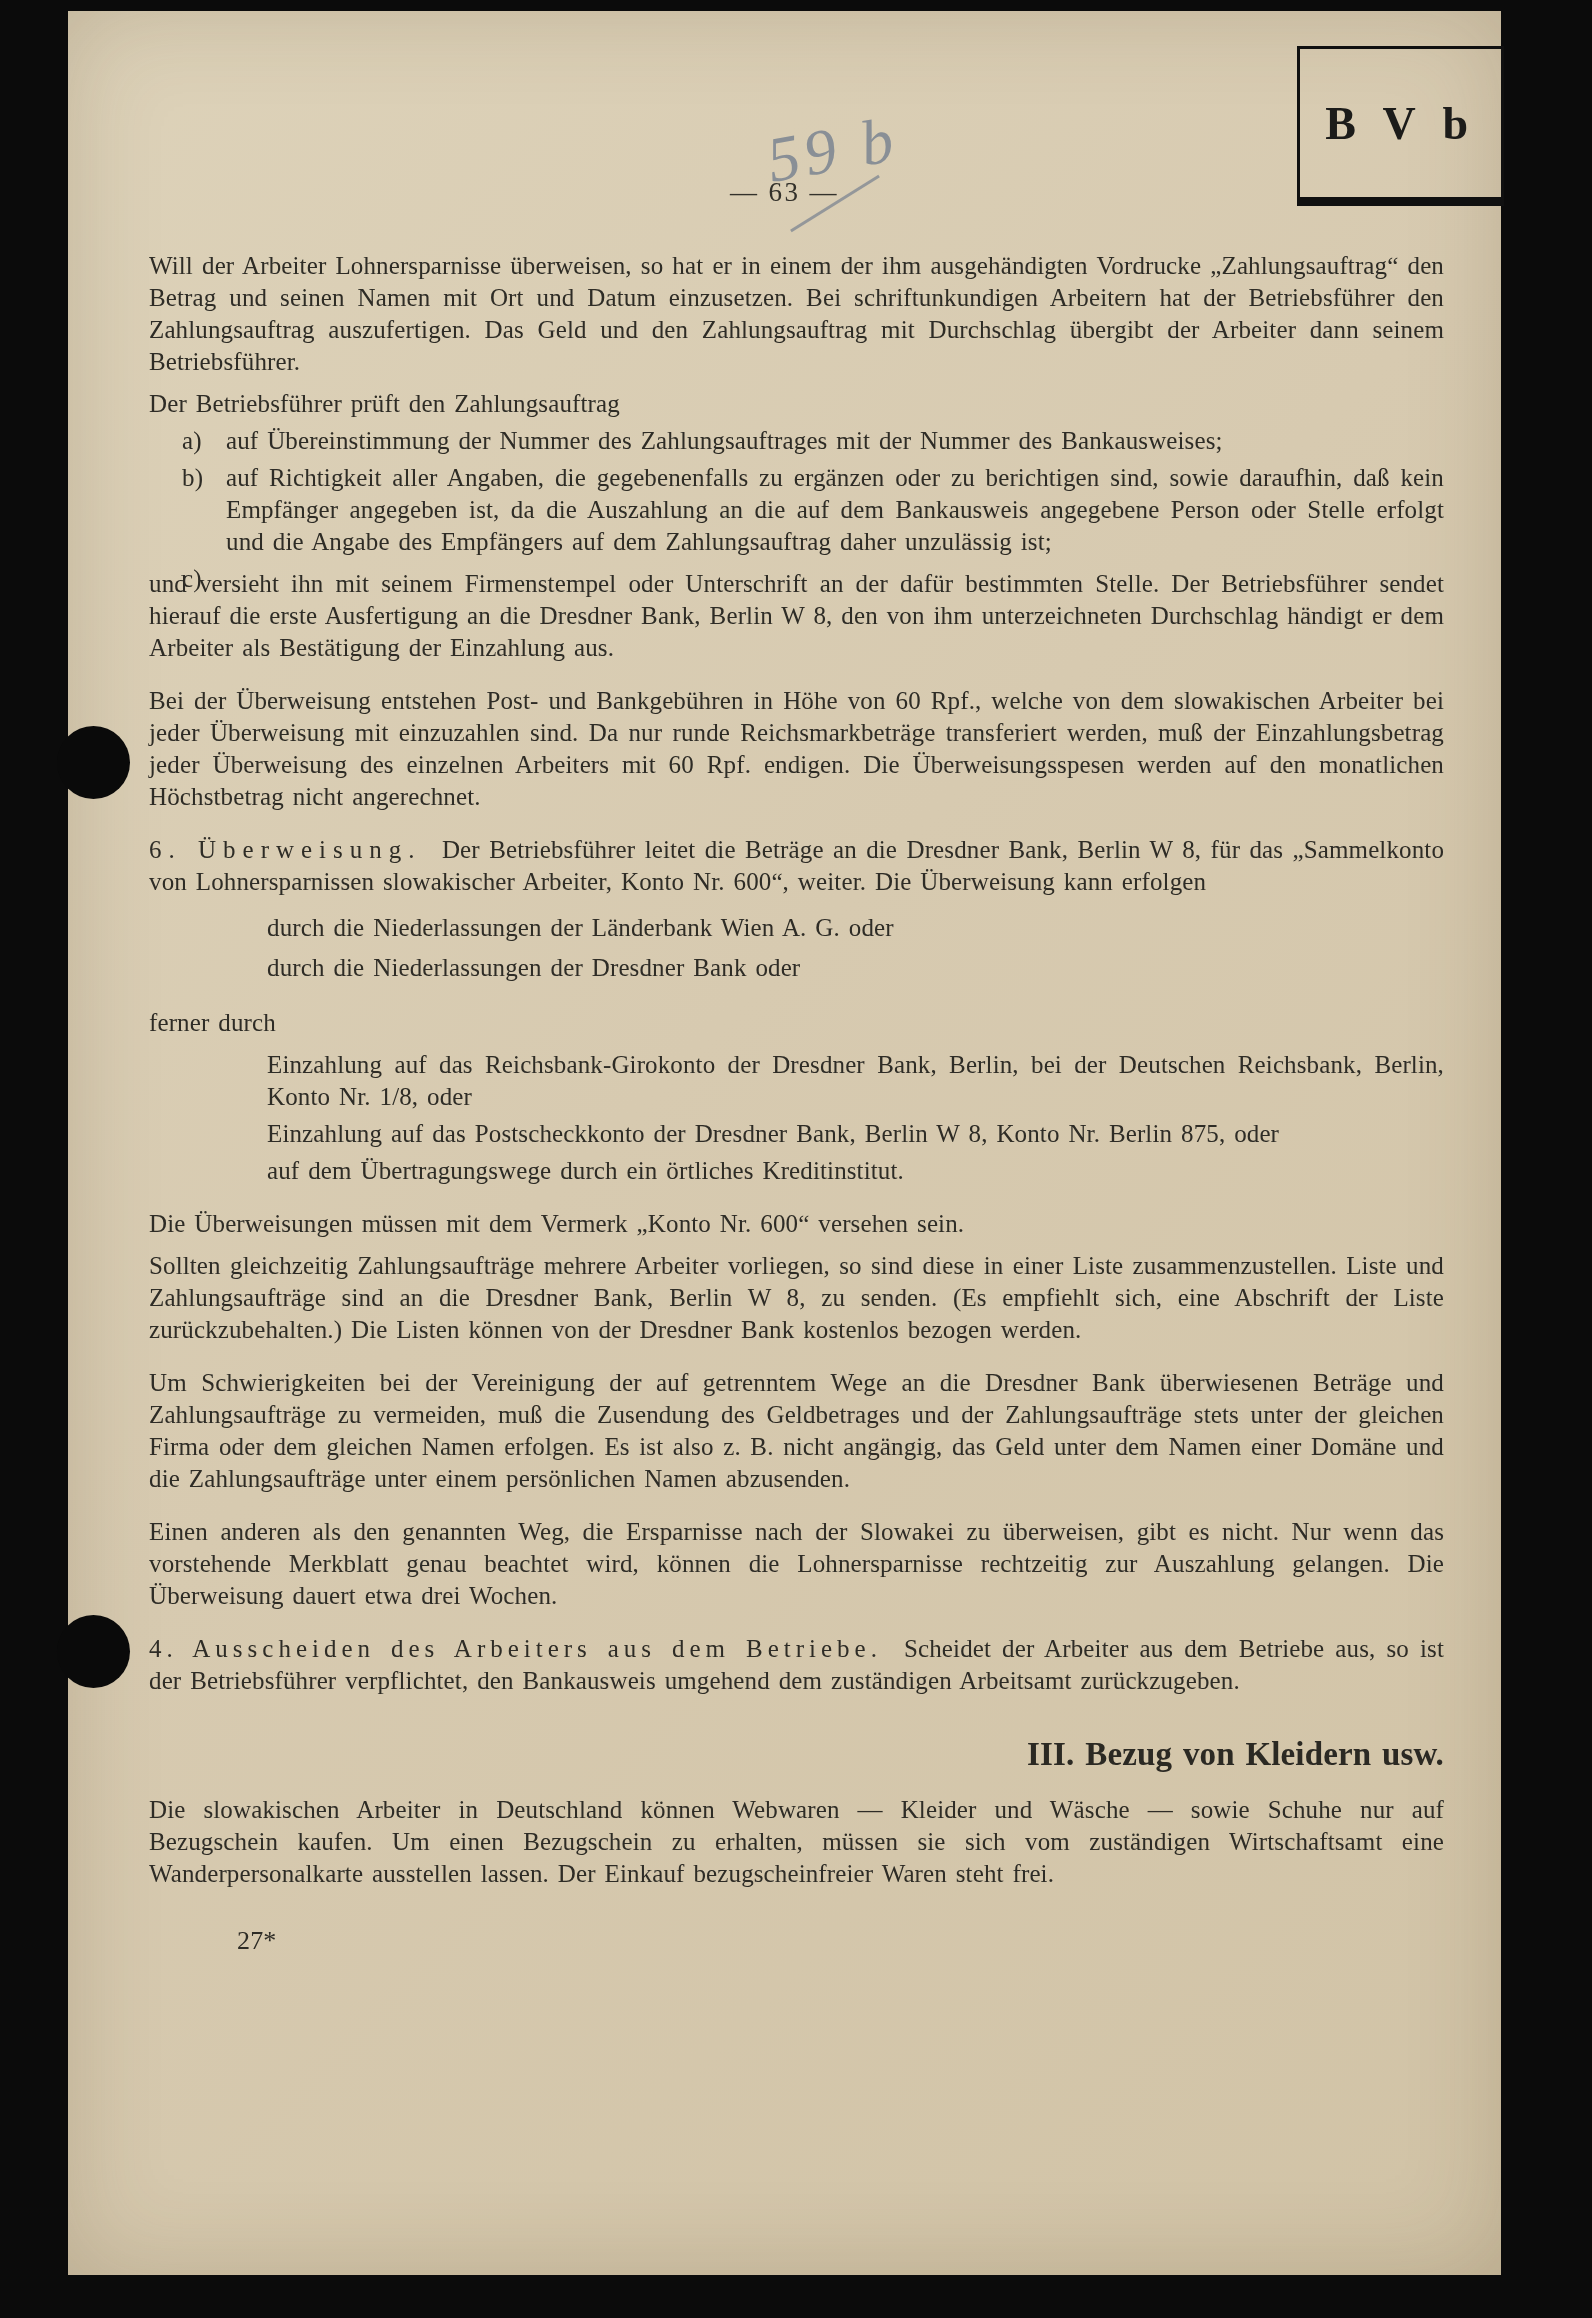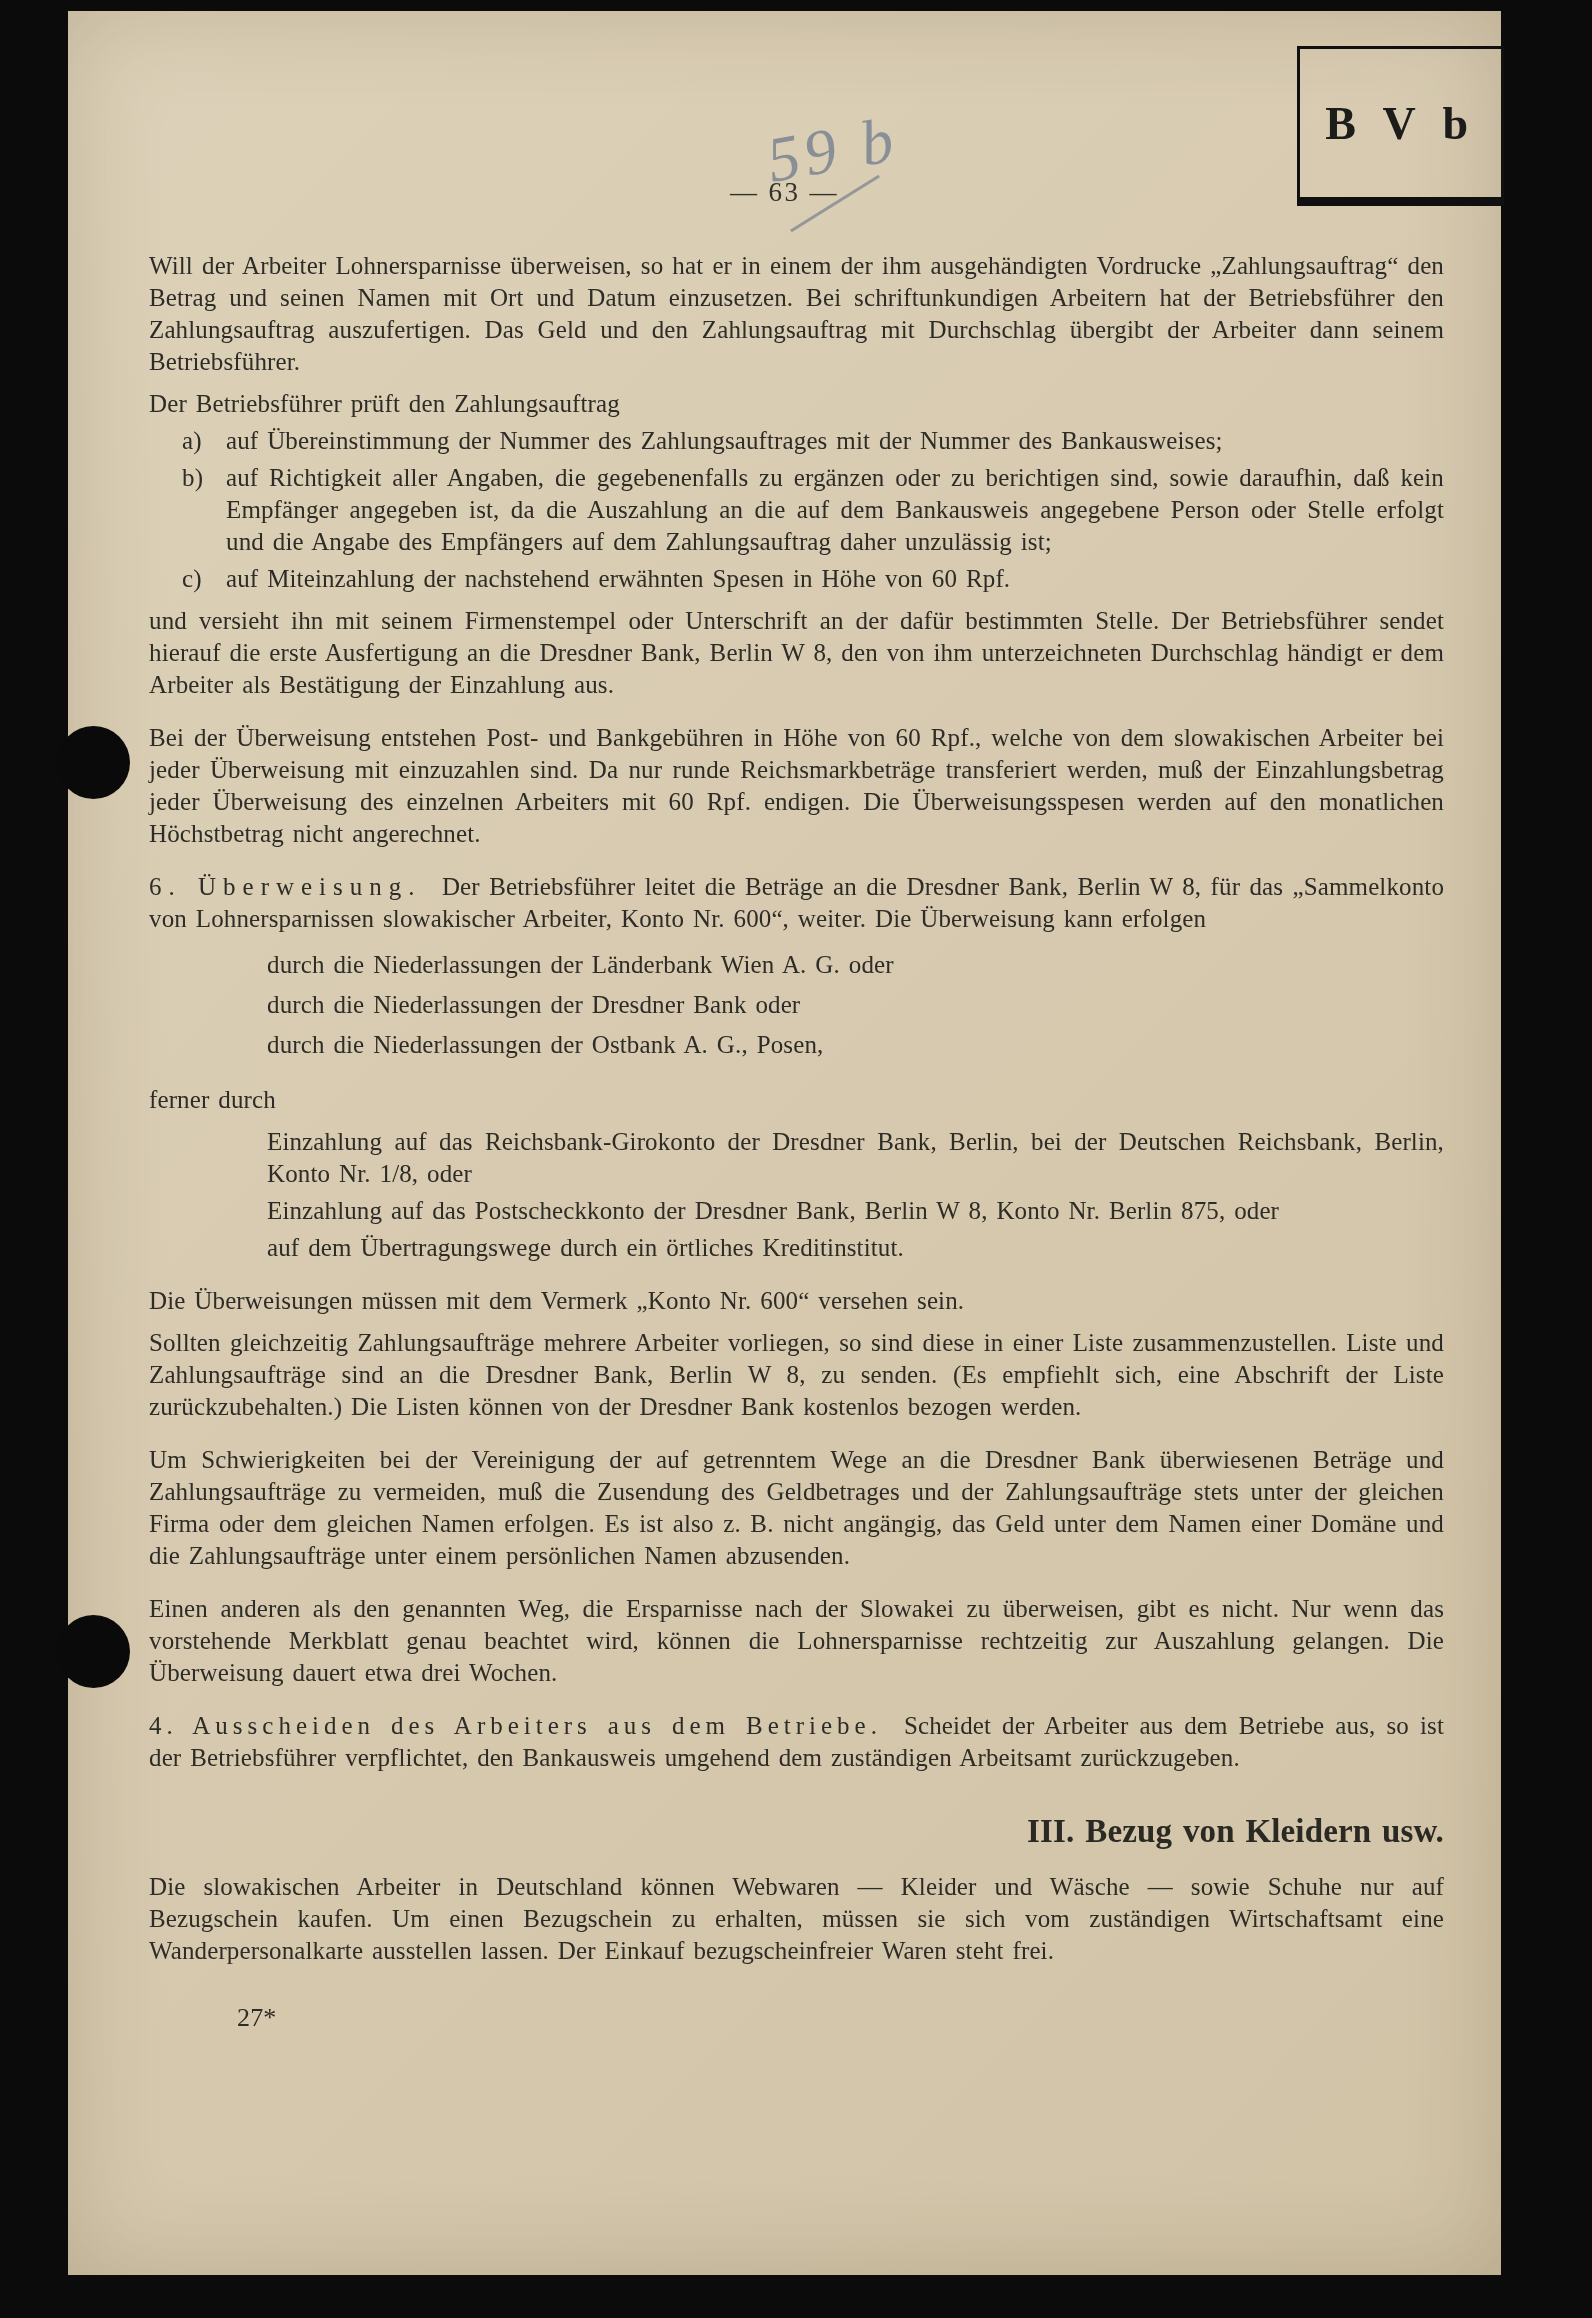--- a/index.html
+++ b/index.html
@@ -154,35 +154,33 @@
       <div class="list-item">
         <span class="list-label">a)</span>
         <span>auf Übereinstimmung der Nummer des Zahlungsauftrages mit der Nummer des Bankausweises;</span>
       </div>
       <div class="list-item">
         <span class="list-label">b)</span>
         <span>auf Richtigkeit aller Angaben, die gegebenenfalls zu ergänzen oder zu berichtigen sind, sowie daraufhin, daß kein Empfänger angegeben ist, da die Auszahlung an die auf dem Bankausweis angegebene Person oder Stelle erfolgt und die Angabe des Empfängers auf dem Zahlungsauftrag daher unzulässig ist;</span>
       </div>
       <div class="list-item" style="margin-bottom:10.4px;">
         <span class="list-label">c)</span>
-        <span>auf Miteinzahlung der nachstehend erwähnten Spesen in Höhe von 60 Rpf.</span>
       </div>
 
       <p>und versieht ihn mit seinem Firmenstempel oder Unterschrift an der dafür bestimmten Stelle. Der Betriebsführer sendet hierauf die erste Ausfertigung an die Dresdner Bank, Berlin W 8, den von ihm unterzeichneten Durchschlag händigt er dem Arbeiter als Bestätigung der Einzahlung aus.</p>
 
       <p class="gap-md">Bei der Überweisung entstehen Post- und Bankgebühren in Höhe von 60 Rpf., welche von dem slowakischen Arbeiter bei jeder Überweisung mit einzuzahlen sind. Da nur runde Reichsmarkbeträge transferiert werden, muß der Einzahlungsbetrag jeder Überweisung des einzelnen Arbeiters mit 60 Rpf. endigen. Die Überweisungsspesen werden auf den monatlichen Höchstbetrag nicht angerechnet.</p>
 
       <p class="gap-md">
         <span class="lead sperr6">6. Überweisung.</span>
         <span>Der Betriebsführer leitet die Beträge an die Dresdner Bank, Berlin W 8, für das „Sammelkonto von Lohnersparnissen slowakischer Arbeiter, Konto Nr. 600“, weiter. Die Überweisung kann erfolgen</span>
       </p>
 
       <p class="indent">durch die Niederlassungen der Länderbank Wien A. G. oder</p>
       <p class="indent">durch die Niederlassungen der Dresdner Bank oder</p>
-      <p class="indent">durch die Niederlassungen der Ostbank A. G., Posen,</p>
 
       <p class="gap-md">ferner durch</p>
 
       <p class="indent2">Einzahlung auf das Reichsbank-Girokonto der Dresdner Bank, Berlin, bei der Deutschen Reichsbank, Berlin, Konto Nr. 1/8, oder</p>
       <p class="indent2">Einzahlung auf das Postscheckkonto der Dresdner Bank, Berlin W 8, Konto Nr. Berlin 875, oder</p>
       <p class="indent2">auf dem Übertragungswege durch ein örtliches Kreditinstitut.</p>
 
       <p class="gap-md">Die Überweisungen müssen mit dem Vermerk „Konto Nr. 600“ versehen sein.</p>
 
       <p>Sollten gleichzeitig Zahlungsaufträge mehrere Arbeiter vorliegen, so sind diese in einer Liste zusammenzustellen. Liste und Zahlungsaufträge sind an die Dresdner Bank, Berlin W 8, zu senden. (Es empfiehlt sich, eine Abschrift der Liste zurückzubehalten.) Die Listen können von der Dresdner Bank kostenlos bezogen werden.</p>

